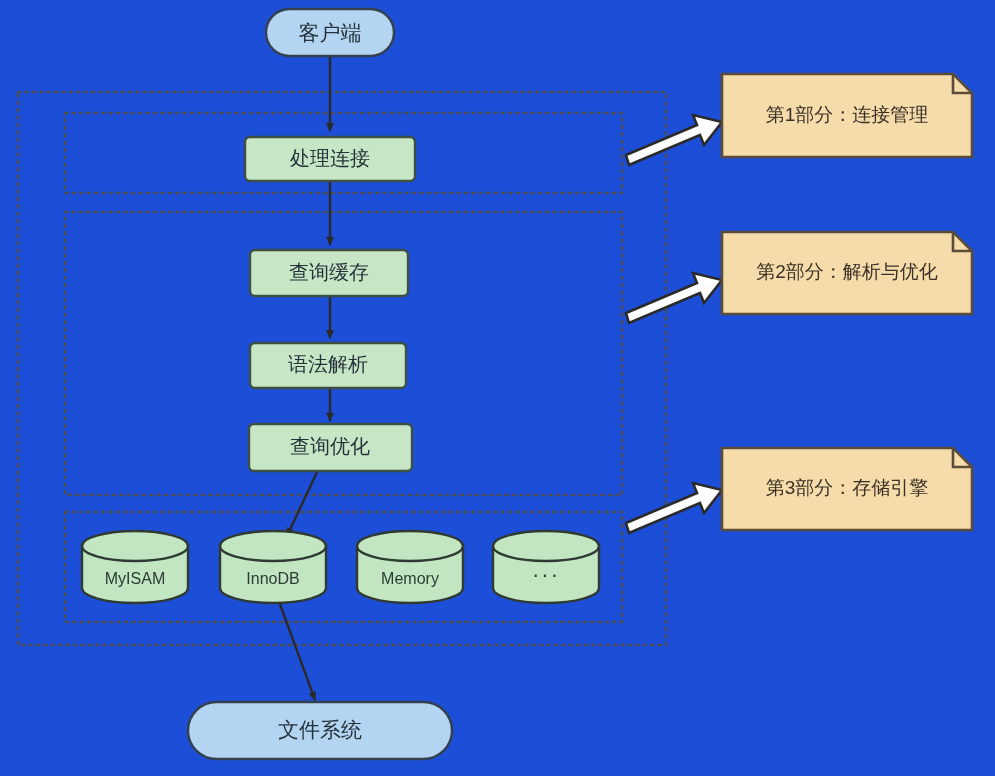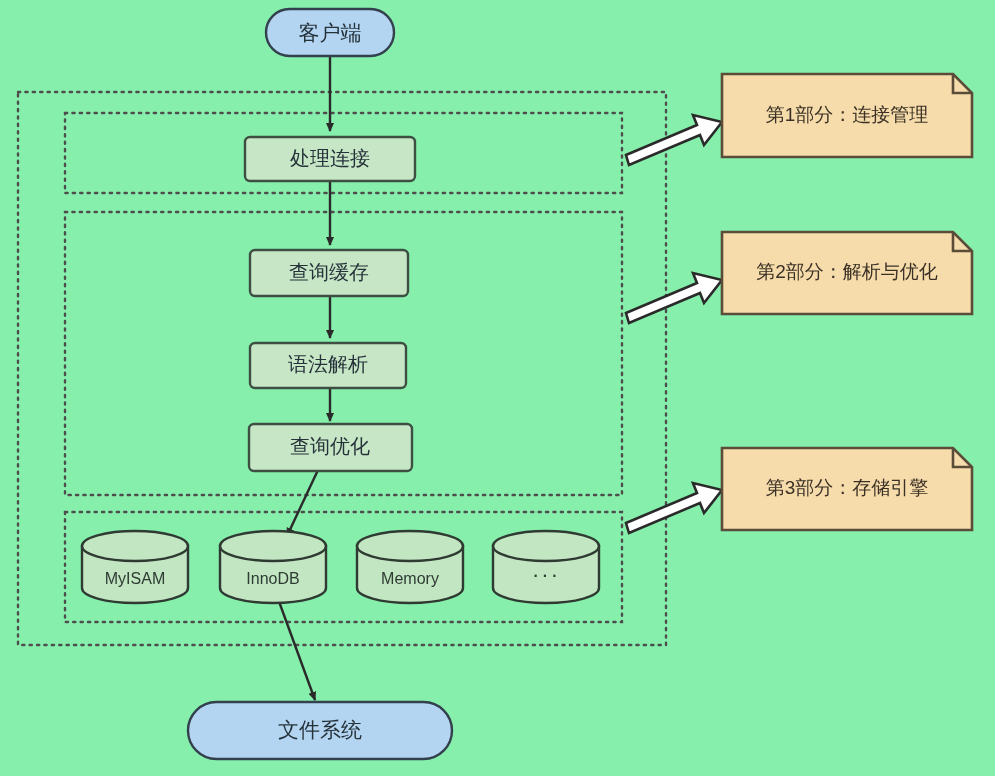--- a/index.html
+++ b/index.html
@@ -4,21 +4,21 @@
 <style>
   html, body {
     margin: 0;
     padding: 0;
     background: #ffffff;
   }
   #canvas {
     position: relative;
     width: 995px;
     height: 776px;
-    background: #86efac;
+    background: #1d4ed8;
     font-family: "Liberation Sans", "DejaVu Sans", sans-serif;
     overflow: hidden;
   }
   svg#scene {
     position: absolute;
     left: 0;
     top: 0;
     width: 995px;
     height: 776px;
   }

